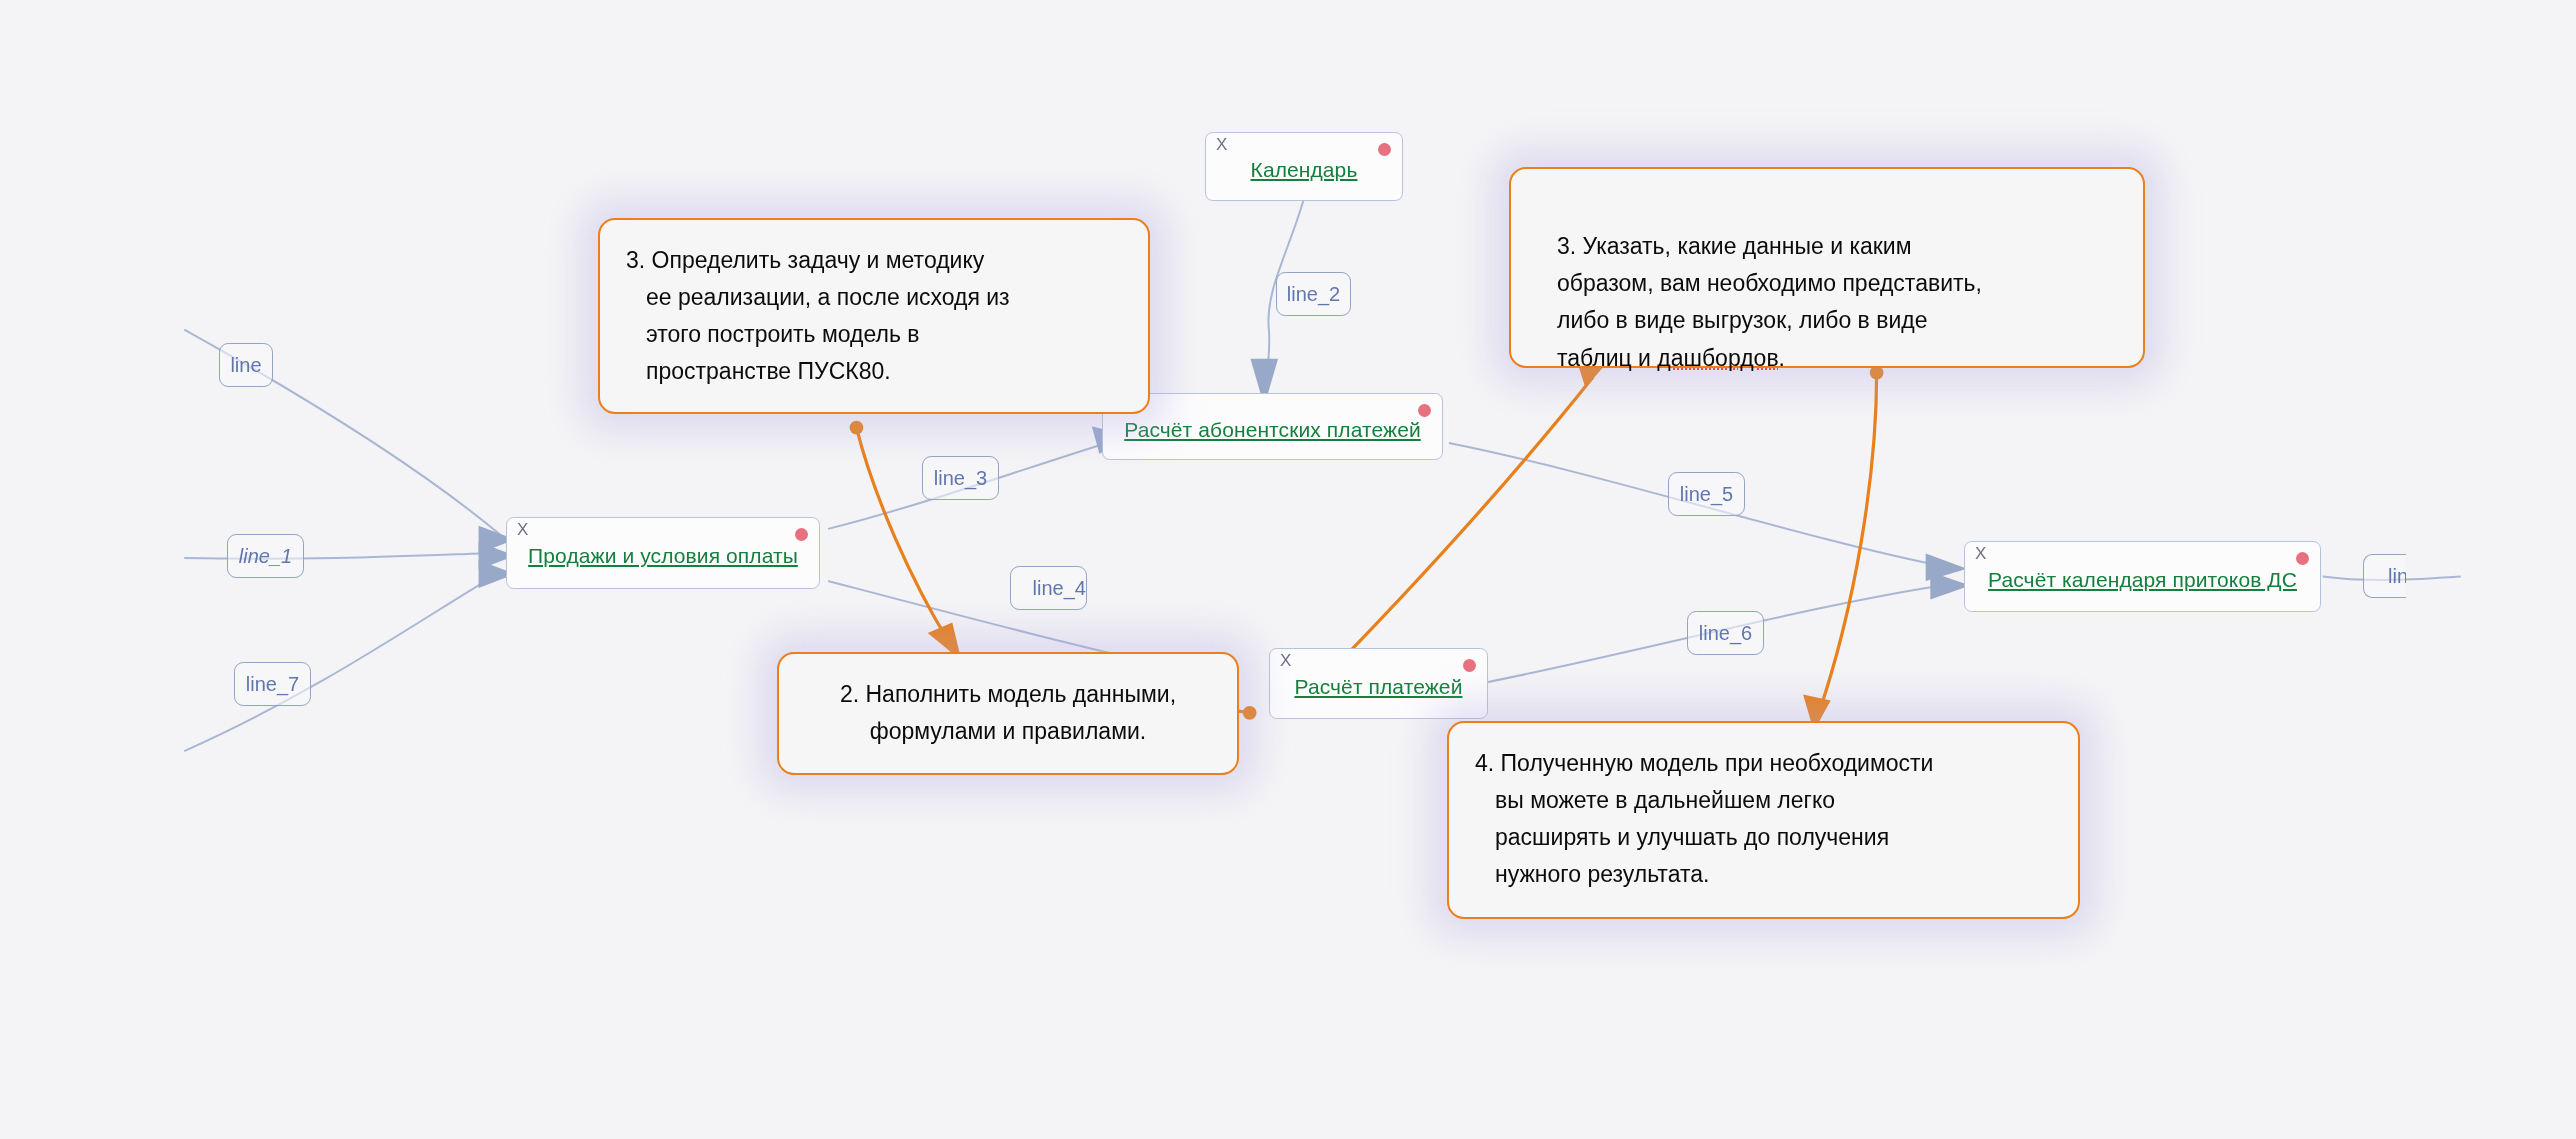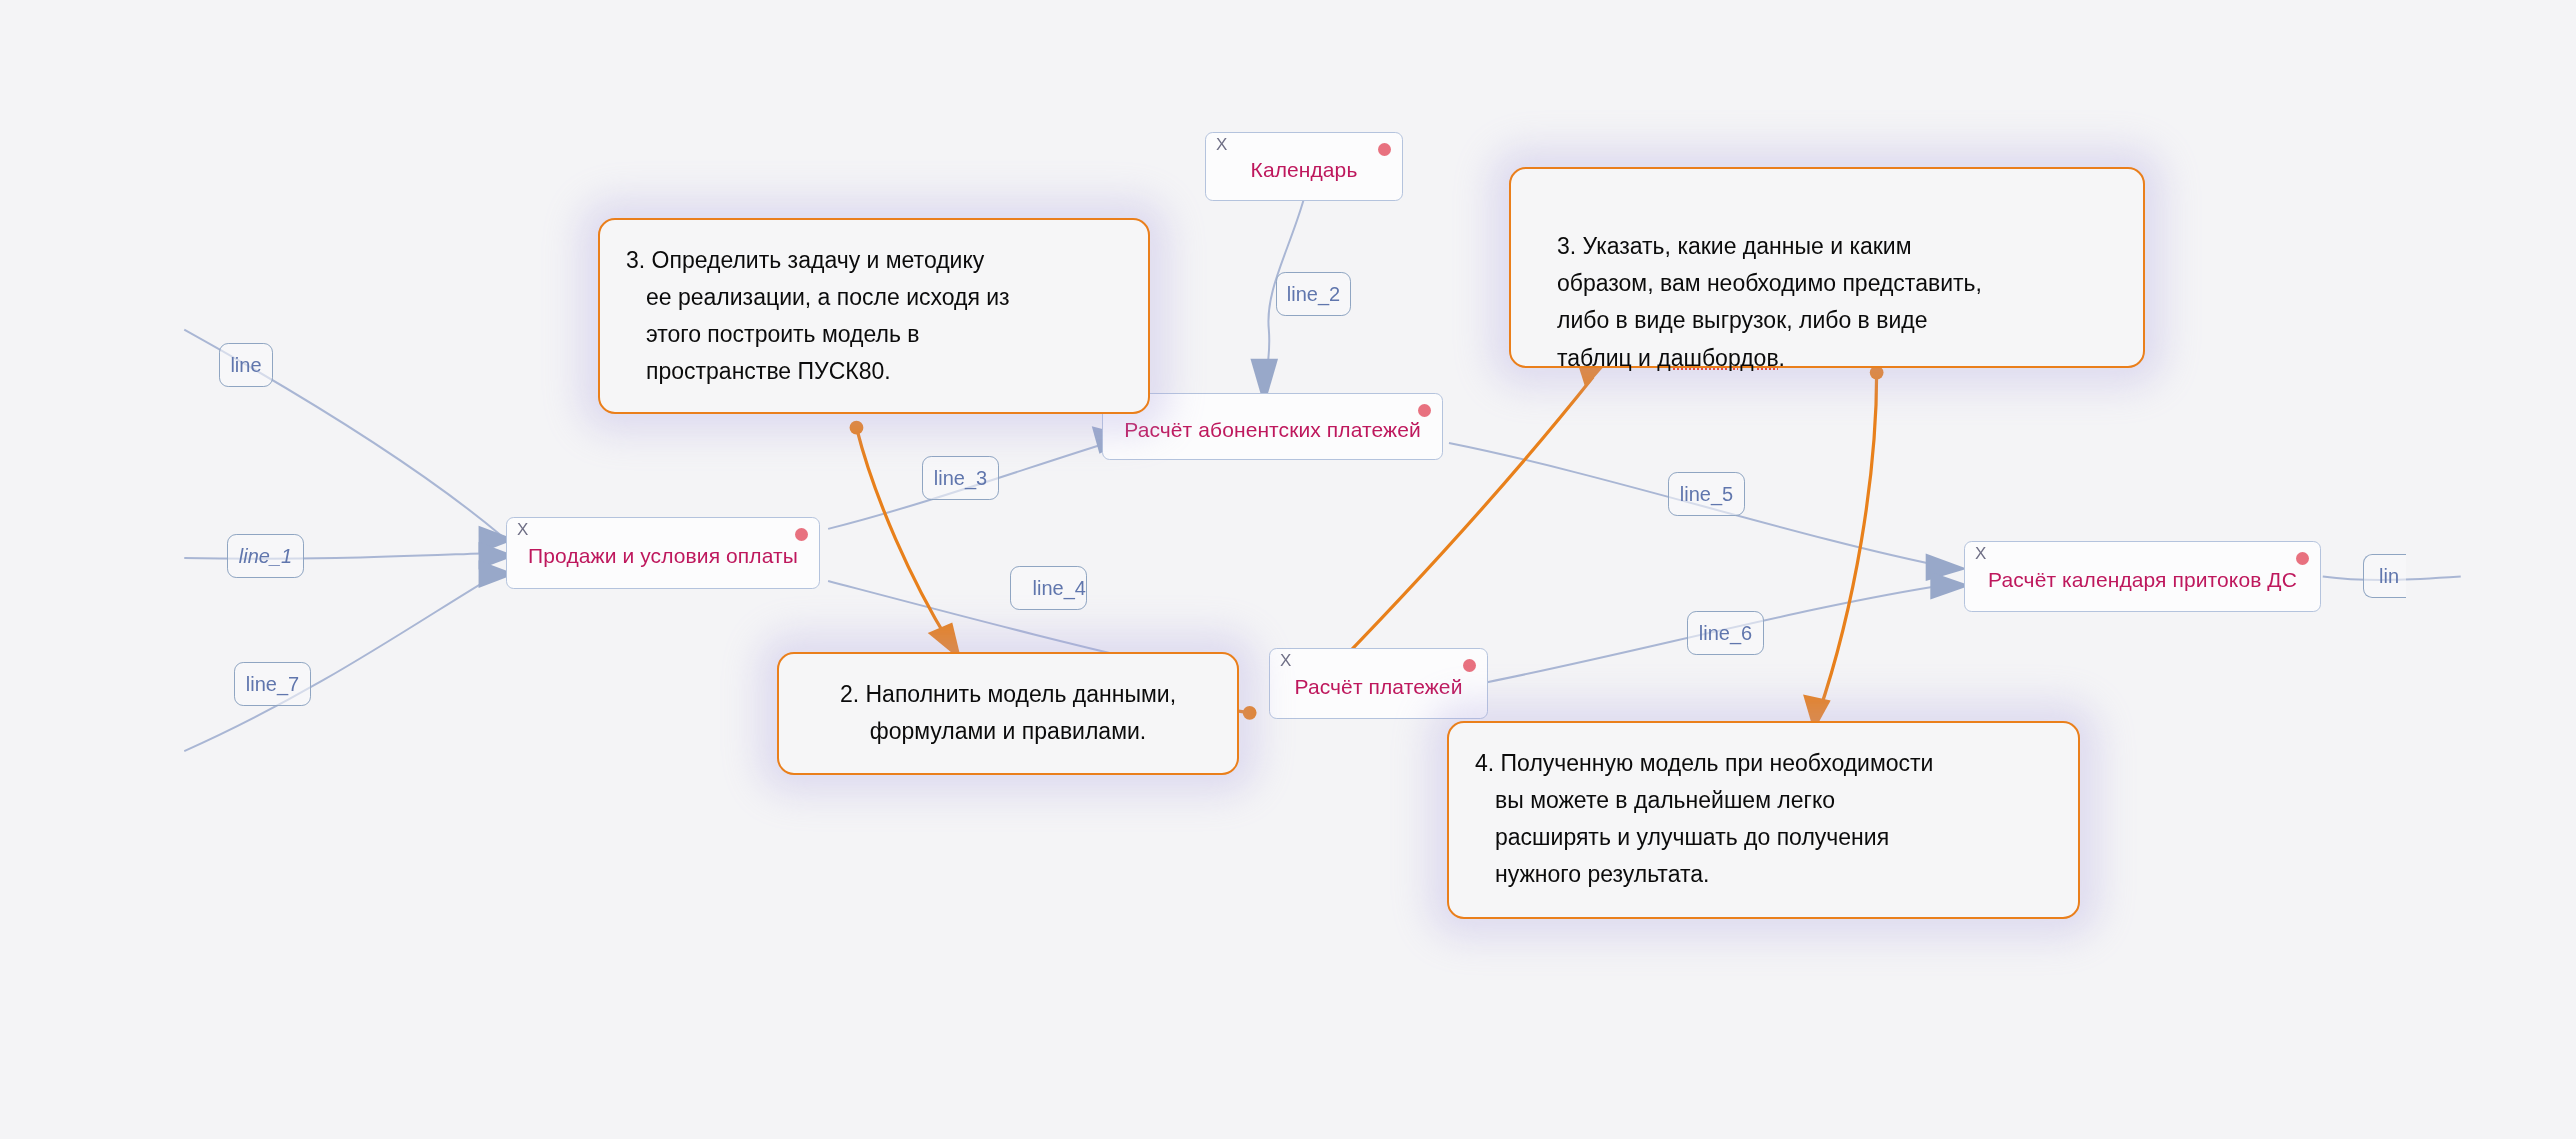--- a/index.html
+++ b/index.html
@@ -54,26 +54,27 @@
     position: absolute;
     box-sizing: border-box;
     background: #fcfcfd;
     border: 1.5px solid #b4c3dd;
     border-radius: 7.7px;
     display: flex;
     align-items: center;
     justify-content: center;
   }
   .node-label {
-    color: #be185d;
+    color: #15803d;
     font-size: 21px;
     letter-spacing: 0.1px;
     white-space: nowrap;
     padding: 0 14px;
     margin-top: 6.1px;
+    text-decoration: underline;
   }
   .node-x {
     position: absolute;
     left: 10px;
     top: 3.1px;
     font-size: 17px;
     color: #6f6f86;
     line-height: 1;
   }
   .node-dot {
@@ -261,21 +262,21 @@
   </div>
 
   <div class="edge-label" style="left:1687px; top:611px; width:77px; height:44px;text-align:right;">
     <span>line_6</span>
   </div>
 
   <div class="edge-label" style="left:234px; top:662px; width:77px; height:44px;">
     <span>line_7</span>
   </div>
 
-  <div class="edge-label" style="left:2363px; top:554px; width:43px; height:44px; border-right:none; border-radius:9.2px 0 0 9.2px; justify-content:flex-start; padding-left:15px;">
+  <div class="edge-label" style="left:2363px; top:554px; width:43px; height:44px; border-right:none; border-radius:9.2px 0 0 9.2px; justify-content:flex-start; padding-left:24px;">
     <span>lin</span>
   </div>
 
   <div class="callout" style="left:598px; top:218px; width:552px; height:196px;">
     <div class="callout-text">3. Определить задачу и методику
 ее реализации, а после исходя из
 этого построить модель в
 пространстве ПУСК80.</div>
   </div>
 

